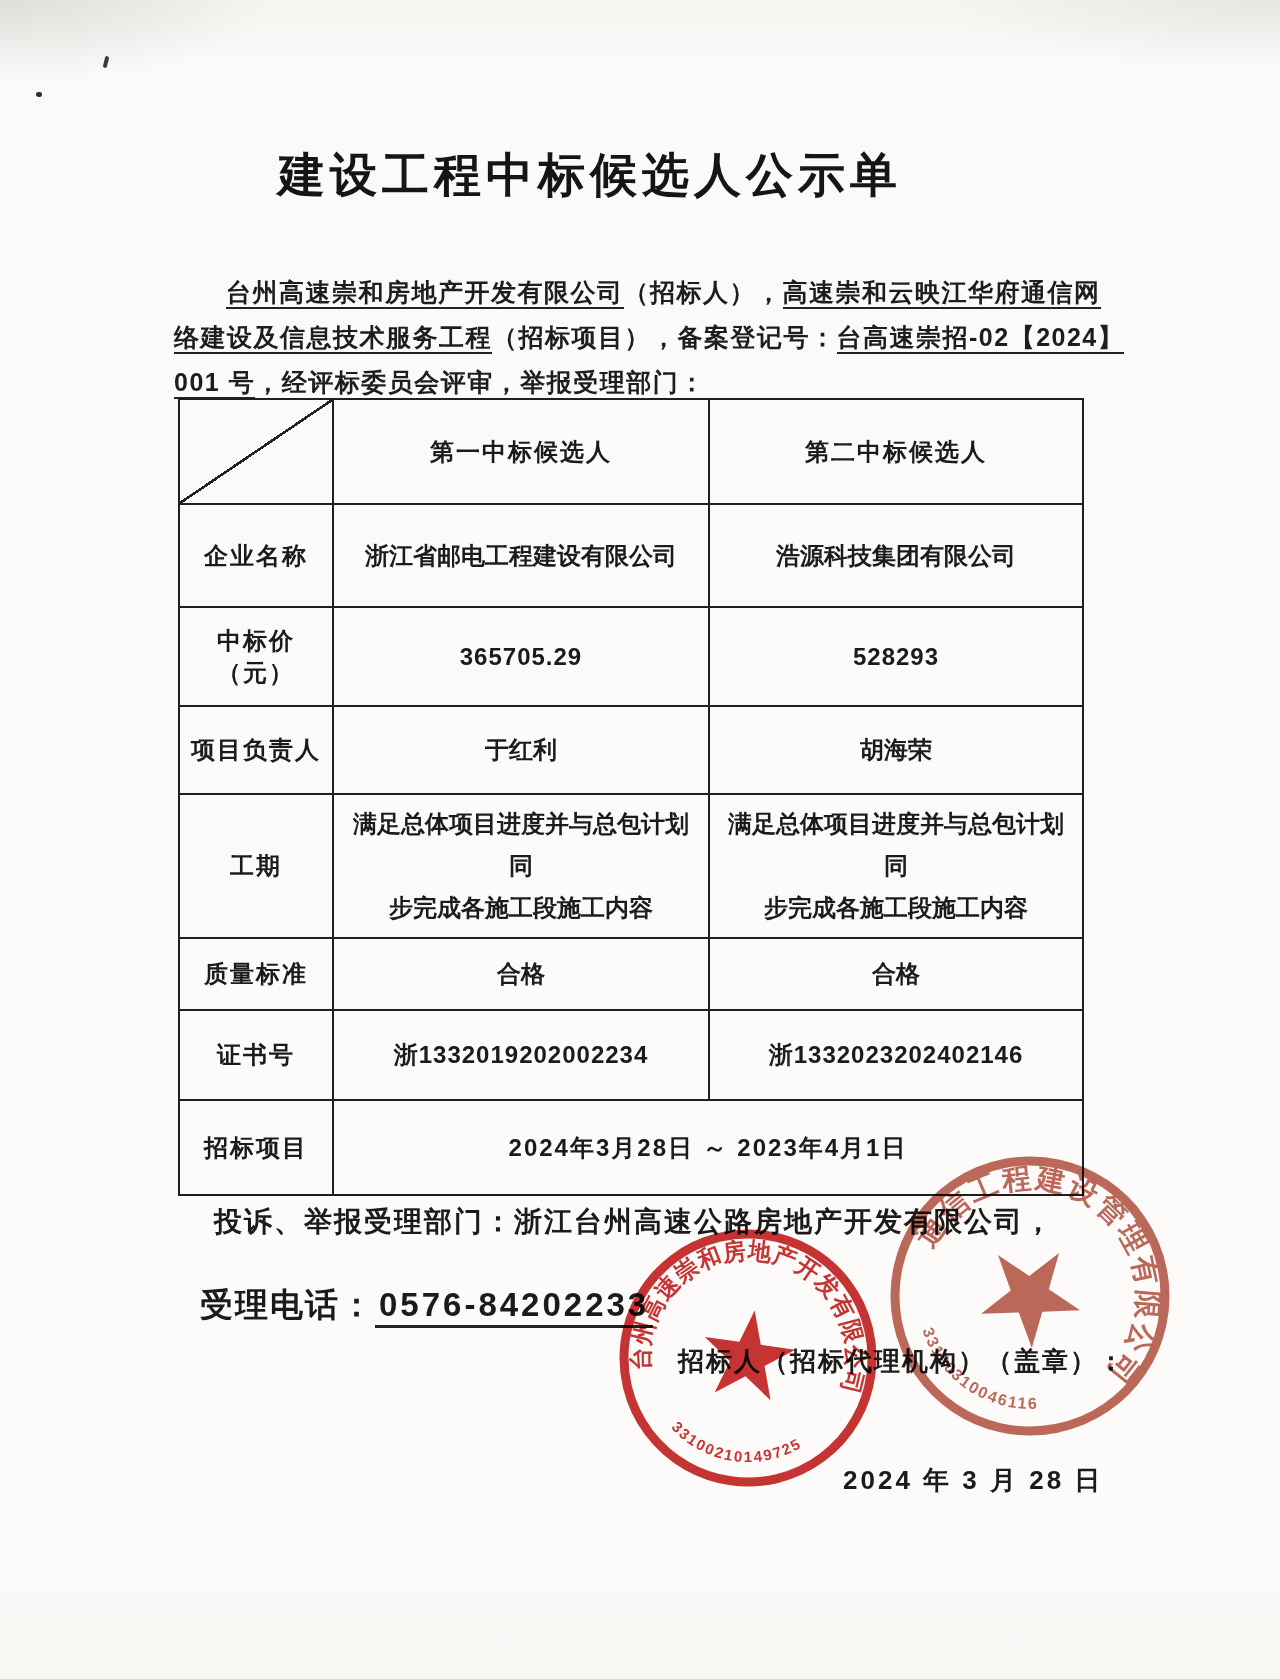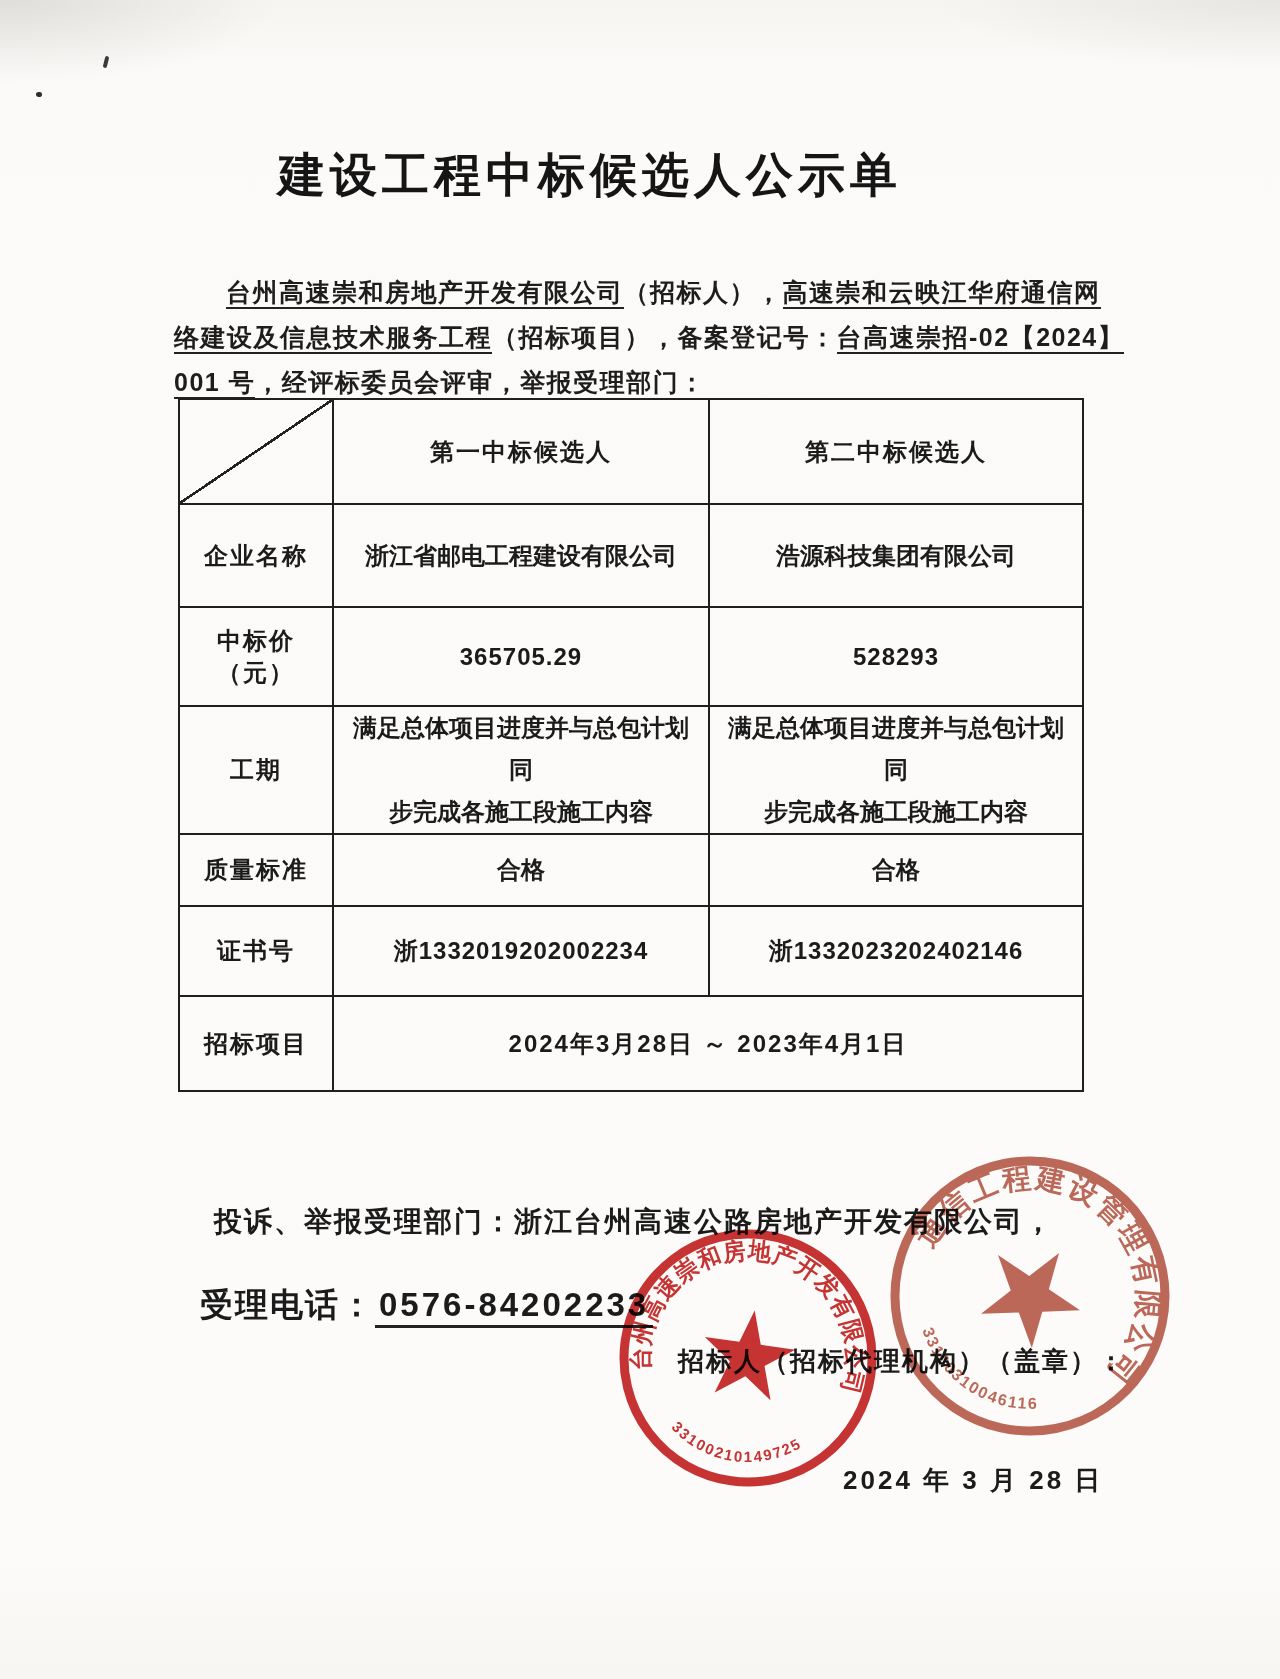--- a/index.html
+++ b/index.html
@@ -20,21 +20,21 @@
   .intro .ln{white-space:nowrap;line-height:45px;letter-spacing:1.5px;}
   .intro .ln1{text-indent:52px;}
   .u{border-bottom:2.5px solid #222;padding-bottom:1px;}
 
   table.bid{
     position:absolute;top:398px;left:178px;width:904px;
     border-collapse:collapse;table-layout:fixed;
   }
   table.bid td{
     border:2.5px solid #1f1f1f;text-align:center;vertical-align:middle;
-    font-size:24px;font-weight:600;padding:0 10px;color:#1b1b1b;
+    font-size:24px;font-weight:600;padding:8px 10px;color:#1b1b1b;
   }
   td.diag{
     padding:0;
     background:linear-gradient(to bottom right,
       transparent calc(50% - 1.3px), #222 calc(50% - 1.3px),
       #222 calc(50% + 1.3px), transparent calc(50% + 1.3px));
   }
   td.hdr{font-size:24px;letter-spacing:2px;}
   td.lbl{font-size:25px;letter-spacing:2px;}
   td.num{font-weight:500;letter-spacing:1px;}
@@ -92,20 +92,25 @@
       <td>浩源科技集团有限公司</td>
     </tr>
     <tr style="height:99px">
       <td class="lbl">
         <div>中标价</div>
         <div>（元）</div>
       </td>
       <td class="num">365705.29</td>
       <td class="num">528293</td>
     </tr>
+    <tr style="height:88px">
+      <td class="lbl">项目负责人</td>
+      <td>于红利</td>
+      <td>胡海荣</td>
+    </tr>
     <tr style="height:98px">
       <td class="lbl">工期</td>
       <td class="dur">
         <div>满足总体项目进度并与总包计划同</div>
         <div>步完成各施工段施工内容</div>
       </td>
       <td class="dur">
         <div>满足总体项目进度并与总包计划同</div>
         <div>步完成各施工段施工内容</div>
       </td>

